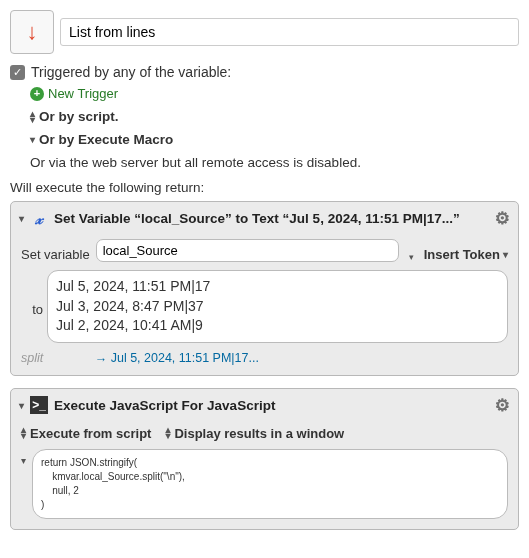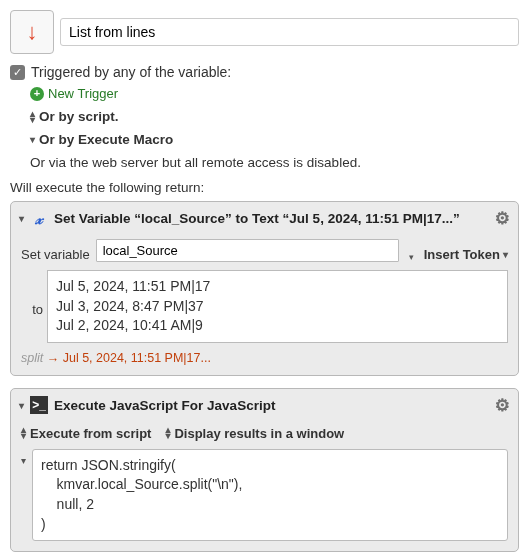--- a/index.html
+++ b/index.html
@@ -68,40 +68,40 @@
     font-size:13.5px;
     font-weight:600;
     color:#222;
   }
   .card-header .spacer{flex:1;}
   .gear { color:#707070; font-size:17px;}
   .card-body { padding:4px 10px 10px 10px;}
   .row { display:flex; align-items:flex-end; gap:6px; margin-bottom:8px;}
   .lbl { font-size:13px;}
   .txt-input {
-    border:1px solid #bbb;border-radius:1px;background:#fff;padding:3px 6px;font-size:13px;
+    border:1px solid #bbb;border-radius:7px;background:#fff;padding:3px 6px;font-size:13px;
   }
   .var-input { flex:1; }
   .drop-ind { color:#555; font-size:9px; padding:0 4px;}
   .textarea {
-    border:1px solid #bbb;border-radius:0;background:#fff;
+    border:1px solid #bbb;border-radius:11px;background:#fff;
     padding:6px 8px;font-size:14px;line-height:1.4;
     font-family:-apple-system,"Helvetica Neue",Arial,sans-serif;
     min-height:60px;white-space:pre;
   }
   .code-area {
-    border:1px solid #bbb;border-radius:3px;background:#fff;
-    padding:6px 8px;font-size:14px;line-height:1.4;
+    border:1px solid #bbb;border-radius:14px;background:#fff;
+    padding:6px 8px;font-size:10px;line-height:1.4;
     font-family:-apple-system,"Helvetica Neue",Arial,sans-serif;
     min-height:70px;white-space:pre;
   }
   .to-row { display:flex; gap:4px; align-items:center;}
   .to-lbl { width:22px; text-align:right; padding-top:6px;}
   .empty-row { color:#9a9a9a; font-style:italic; font-size:12.5px; margin-top:8px;}
-  .empty-row .arrow{color:#c2410c;font-style:normal;}
+  .empty-row .arrow{color:#0369a1;font-style:normal;margin-left:48px;}
   .var-icon {
     width:18px;height:18px;border-radius:3px;
     display:inline-flex;align-items:center;justify-content:center;
     color:#2a5fd0;font-style:italic;font-family:"Times New Roman",serif;font-size:16px;
   }
   .js-icon {
     width:18px;height:18px;background:#333;
     display:inline-flex;align-items:center;justify-content:center;
     color:#fff;font-size:12px;
   }

